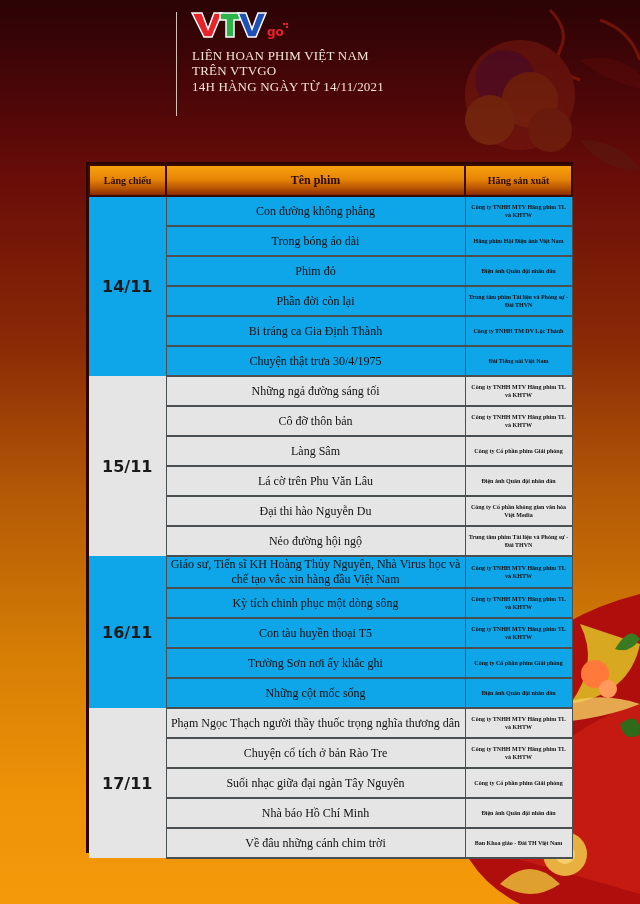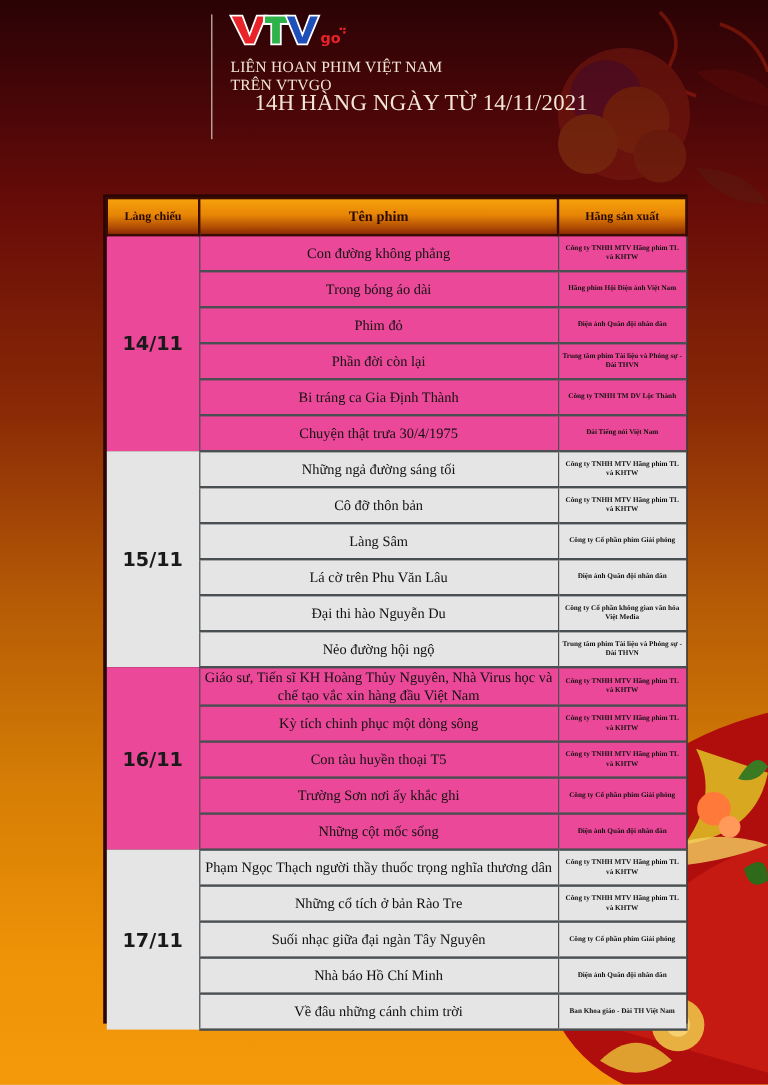--- a/index.html
+++ b/index.html
@@ -22,21 +22,21 @@
   .logo svg { display: block; margin: 0 auto; }
   .logo .l1 { font-size: 9px; color: #f3e9da; letter-spacing: .2px; line-height: 10px; margin-top: 2px; font-family: "Liberation Serif", serif; }
   .logo .l2 { font-size: 15px; color: #f3e9da; font-weight: bold; line-height: 14px; font-family: "Liberation Serif", serif; }
   .logo .l3 { font-size: 9.5px; color: #f3e9da; font-weight: bold; line-height: 10px; font-family: "Liberation Serif", serif; }
   .vline { position: absolute; left: 176px; top: 12px; width: 1px; height: 104px; background: #cfc3b6; }
   .vtv { position: absolute; left: 190px; top: 9px; }
   .titles { position: absolute; left: 192px; top: 48px; color: #f3e6d6; }
   .t1 { font-size: 13px; line-height: 15px; letter-spacing: .2px; }
   .t2 { font-size: 13px; line-height: 15px; letter-spacing: .2px; }
   .t3 { font-size: 22px; line-height: 26px; margin-top: 1px; letter-spacing: .3px; }
-  .t4 { font-size: 19px; line-height: 15px; letter-spacing: .2px; margin-top: 1px; margin-left: 20px; }
+  .t4 { font-size: 13px; line-height: 15px; letter-spacing: .2px; margin-top: 1px; }
 
   table.sched {
     position: absolute; left: 88px; top: 164px; width: 483px;
     border-collapse: collapse; table-layout: fixed;
   }
   table.sched th {
     height: 29px;
     background: linear-gradient(180deg, #f6a10c 0%, #e88606 45%, #b24f04 80%, #8a2a04 100%);
     border: 2px solid #3a0a04;
     font-family: "Liberation Serif", serif; font-weight: bold; font-size: 10px; color: #2a0a00;
@@ -47,21 +47,21 @@
     height: 28px; padding: 0 3px; text-align: center;
     border-bottom: 2px solid #4a4f52; border-left: 1px solid #4a4f52; border-right: 1px solid #4a4f52;
     color: #111;
   }
   table.sched td.date {
     font-family: "DejaVu Sans", sans-serif; font-size: 16px; font-weight: bold; color: #1a1a1a;
     border-bottom: none; border-left: none; margin-top: 28px;
   }
   table.sched td.title { font-size: 12px; }
   table.sched td.prod { font-size: 6px; line-height: 8px; font-weight: bold; }
-  tr.g-grey td { background: #ec4899; }
+  tr.g-grey td { background: #0ea5e9; }
   tr.g-white td { background: #e5e5e5; }
   .col1 { width: 77px; } .col2 { width: 299px; } .col3 { width: 107px; }
   .tbl-shadow { position: absolute; left: 86px; top: 162px; width: 487px; height: 691px; background: #2a0602; }
 </style>
 </head>
 <body>
 
 <svg class="bg-flower" viewBox="0 0 230 180">
   <g fill="none" stroke="#a0200c" stroke-width="3">
     <path d="M120 10 q20 20 10 40 q-10 20 20 30"></path>
@@ -194,21 +194,21 @@
       <tr class="g-grey">
         <td class="title">Những cột mốc sống</td>
         <td class="prod">Điện ảnh Quân đội nhân dân</td>
       </tr>
       <tr class="g-white">
         <td class="date" rowspan="5">17/11</td>
         <td class="title">Phạm Ngọc Thạch người thầy thuốc trọng nghĩa thương dân</td>
         <td class="prod">Công ty TNHH MTV Hãng phim TL và KHTW</td>
       </tr>
       <tr class="g-white">
-        <td class="title">Những cổ tích ở bản Rào Tre</td>
+        <td class="title">Chuyện cổ tích ở bản Rào Tre</td>
         <td class="prod">Công ty TNHH MTV Hãng phim TL và KHTW</td>
       </tr>
       <tr class="g-white">
         <td class="title">Suối nhạc giữa đại ngàn Tây Nguyên</td>
         <td class="prod">Công ty Cổ phần phim Giải phóng</td>
       </tr>
       <tr class="g-white">
         <td class="title">Nhà báo Hồ Chí Minh</td>
         <td class="prod">Điện ảnh Quân đội nhân dân</td>
       </tr>

